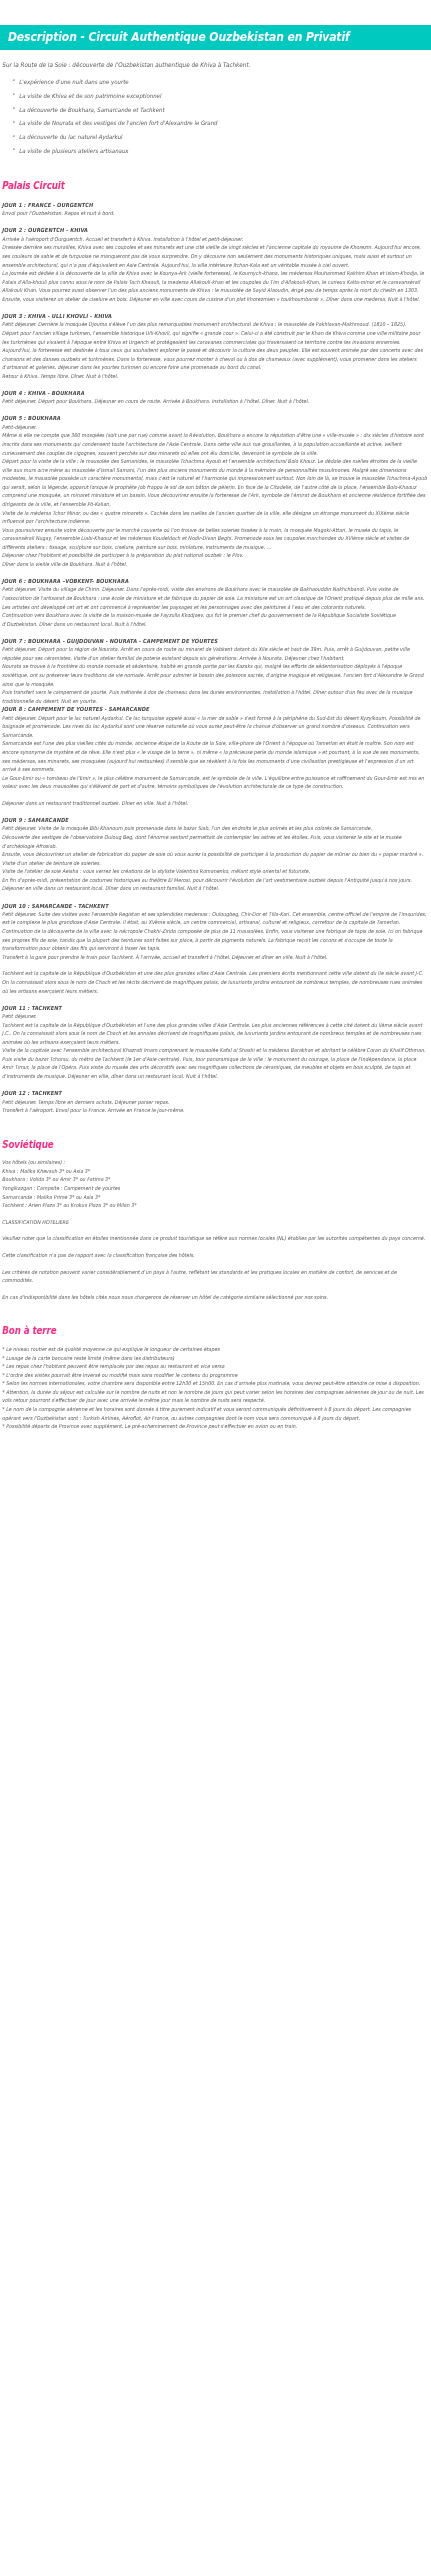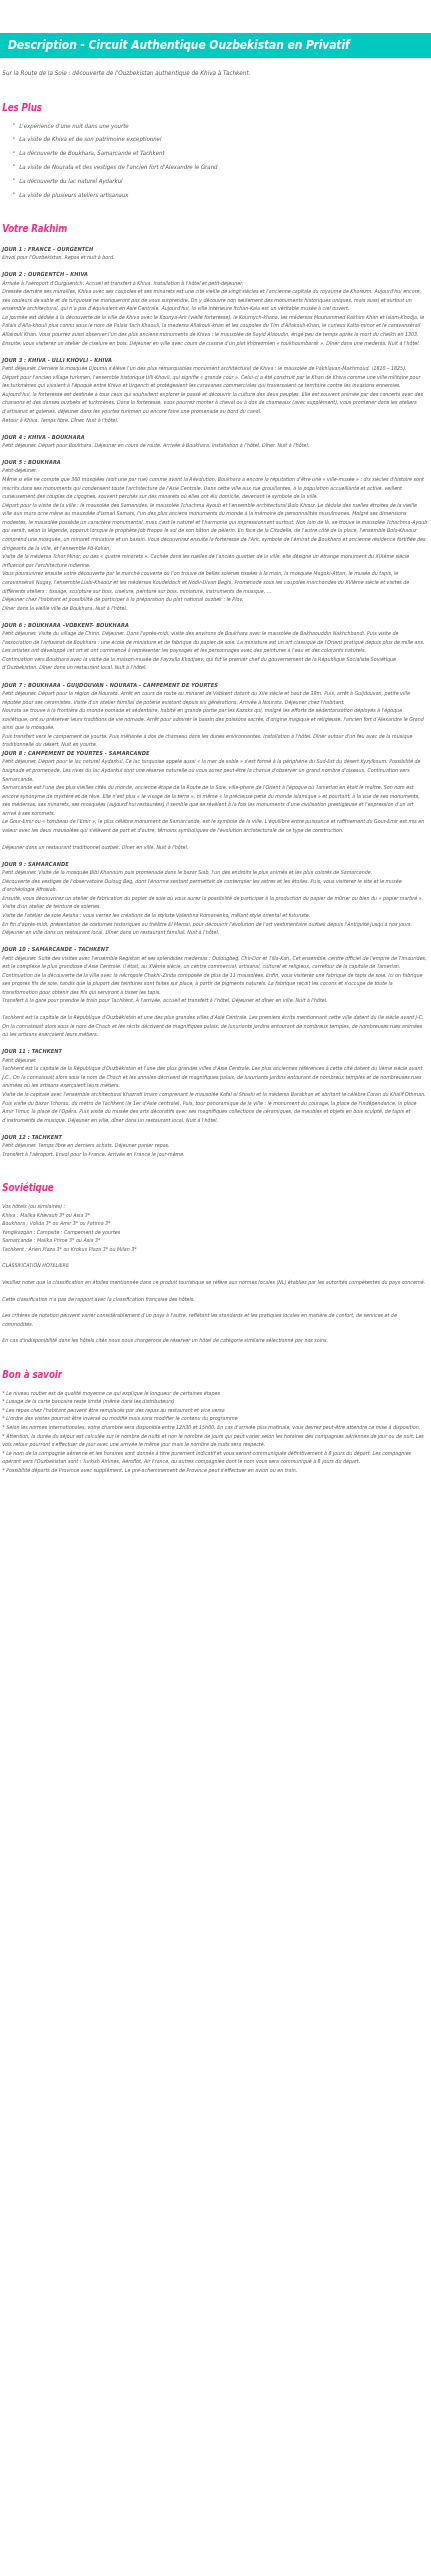--- a/index.html
+++ b/index.html
@@ -12,21 +12,20 @@
     font-family: "DejaVu Sans Condensed", "Liberation Sans Narrow", "Liberation Sans", sans-serif;
     color: #5a5a5a;
     font-size: 5.3px;
     line-height: 1.55;
     font-style: italic;
   }
   .page {
     width: 431px;
     box-sizing: border-box;
     padding: 0 0 5.7px 0;
-    margin-top: 8px;
   }
   .spacer-top { height: 25px; }
 
   .banner {
     background: #00c9c0;
     color: #ffffff;
     font-style: italic;
     font-weight: bold;
     font-size: 12px;
     line-height: 1.0;
@@ -120,32 +119,31 @@
 <div class="page">
 
   <div class="spacer-top"></div>
 
   <div class="banner">Description - Circuit Authentique Ouzbekistan en Privatif</div>
 
   <div class="body-wrap">
 
     <p class="intro">Sur la Route de la Soie : découverte de l'Ouzbekistan authentique de Khiva à Tachkent.</p>
 
-    <h2 class="section">Les Plus</h2>
 
     <ul class="plus">
       <li>L'expérience d'une nuit dans une yourte</li>
       <li>La visite de Khiva et de son patrimoine exceptionnel</li>
       <li>La découverte de Boukhara, Samarcande et Tachkent</li>
       <li>La visite de Nourata et des vestiges de l'ancien fort d'Alexandre le Grand</li>
       <li>La découverte du lac naturel Aydarkul</li>
       <li>La visite de plusieurs ateliers artisanaux</li>
     </ul>
 
-    <h2 class="section">Votre Rakhim</h2>
+    <h2 class="section">Palais Circuit</h2>
 
     <div class="day-block first">
       <h3 class="day">JOUR 1 : FRANCE - OURGENTCH</h3>
       <p class="para">Envol pour l'Ouzbekistan. Repas et nuit à bord.</p>
     </div>
 
     <div class="day-block">
       <h3 class="day">JOUR 2 : OURGENTCH - KHIVA</h3>
       <p class="para">Arrivée à l'aéroport d'Ourguentch. Accueil et transfert à Khiva. Installation à l'hôtel et petit-déjeuner.</p>
       <p class="para">Dressée derrière ses murailles, Khiva avec ses coupoles et ses minarets est une cité vieille de vingt siècles et l'ancienne capitale du royaume de Khorezm. Aujourd'hui encore, ses couleurs de sable et de turquoise ne manqueront pas de vous surprendre. On y découvre non seulement des monuments historiques uniques, mais aussi et surtout un ensemble architectural, qui n'a pas d'équivalent en Asie Centrale. Aujourd'hui, la ville intérieure Itchan-Kala est un véritable musée à ciel ouvert.</p>
@@ -241,21 +239,21 @@
 
       <p class="heb-line" style="margin-top:8px;">Veuillez noter que la classification en étoiles mentionnée dans ce produit touristique se réfère aux normes locales (NL) établies par les autorités compétentes du pays concerné.</p>
 
       <p class="heb-line" style="margin-top:8px;">Cette classification n'a pas de rapport avec la classification française des hôtels.</p>
 
       <p class="heb-line" style="margin-top:8px;">Les critères de notation peuvent varier considérablement d'un pays à l'autre, reflétant les standards et les pratiques locales en matière de confort, de services et de commodités.</p>
 
       <p class="heb-line" style="margin-top:8px;">En cas d'indisponibilité dans les hôtels cités nous nous chargerons de réserver un hôtel de catégorie similaire sélectionné par nos soins.</p>
     </div>
 
-    <h2 class="section">Bon à savoir</h2>
+    <h2 class="section">Bon à terre</h2>
 
     <ul class="savoir-list">
       <li>* Le niveau routier est de qualité moyenne ce qui explique le longueur de certaines étapes</li>
       <li>* Lusage de la carte bancaire reste limité (même dans les distributeurs)</li>
       <li>* Les repas chez l'habitant peuvent être remplacés par des repas au restaurant et vice versa</li>
       <li>* L'ordre des visites pourrait être inversé ou modifié mais sans modifier le contenu du programme</li>
       <li>* Selon les normes internationales, votre chambre sera disponible entre 12h30 et 15h00. En cas d'arrivée plus matinale, vous devrez peut-être attendre ce mise à disposition.</li>
       <li>* Attention, la durée du séjour est calculée sur le nombre de nuits et non le nombre de jours qui peut varier selon les horaires des compagnies aériennes de jour ou de nuit. Les vols retour pourront s'effectuer de jour avec une arrivée le même jour mais le nombre de nuits sera respecté.</li>
       <li>* Le nom de la compagnie aérienne et les horaires sont donnés à titre purement indicatif et vous seront communiqués définitivement à 8 jours du départ. Les compagnies opérant vers l'Ouzbekistan sont : Turkish Airlines, Aéroflot, Air France, ou autres compagnies dont le nom vous sera communiqué à 8 jours du départ.</li>
       <li>* Possibilité départs de Province avec supplément. Le pré-acheminement de Province peut s'effectuer en avion ou en train.</li>

